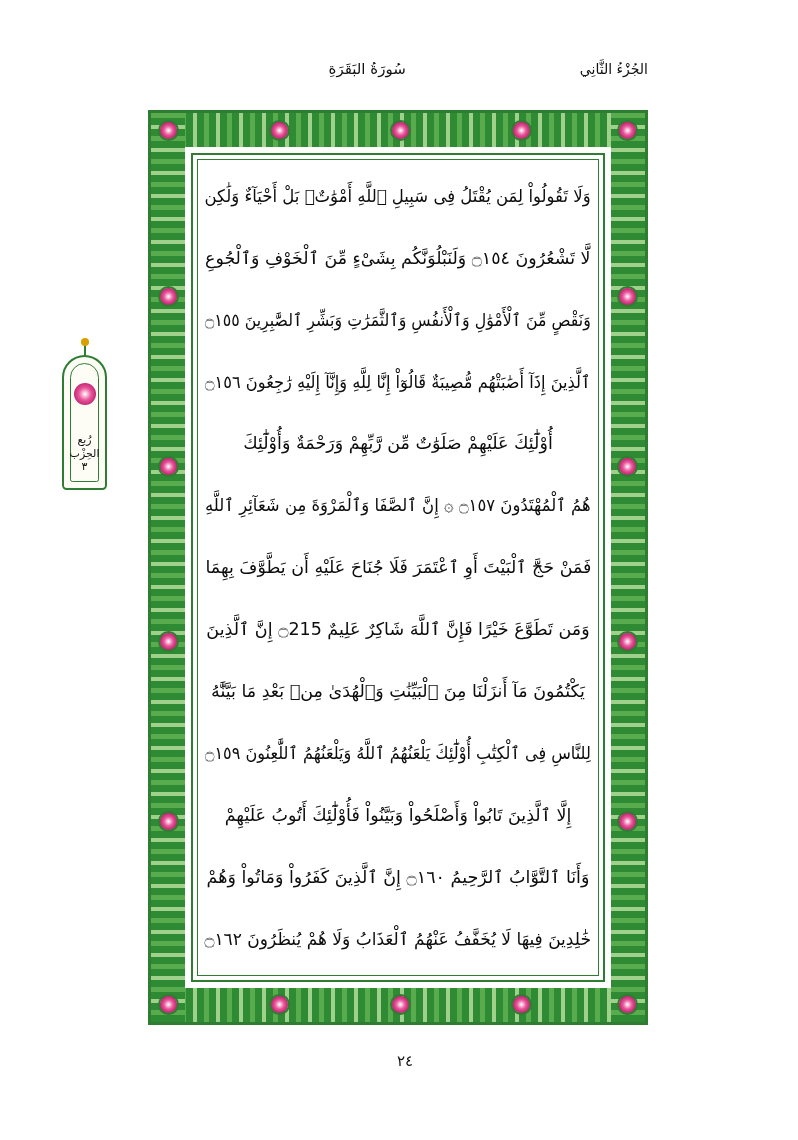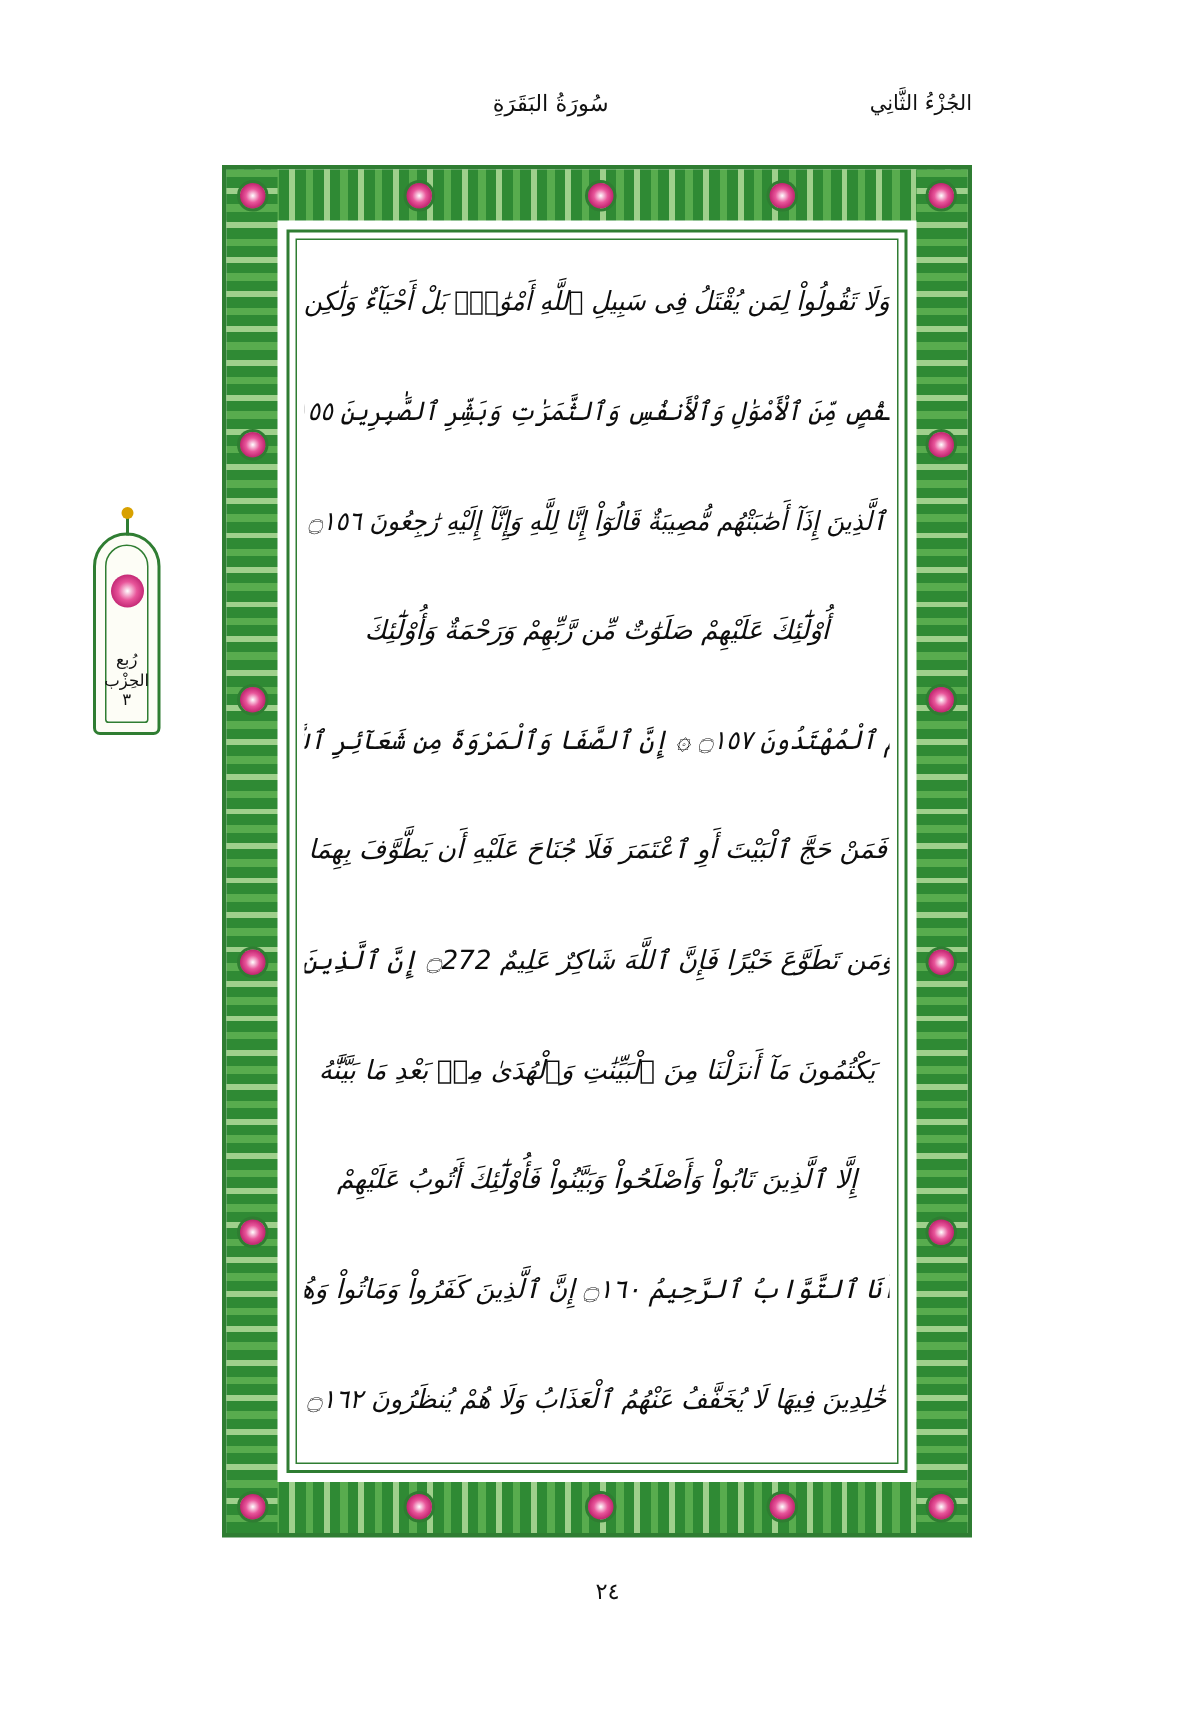--- a/index.html
+++ b/index.html
@@ -92,21 +92,20 @@
   .text-block {
     position: absolute;
     top: 52px;
     left: 52px;
     right: 52px;
     bottom: 52px;
     display: flex;
     flex-direction: column;
     justify-content: space-between;
     direction: rtl;
-    font-style: italic;
   }
   .aya-line {
     flex: 1 1 0;
     display: flex;
     align-items: center;
     justify-content: center;
     font-family: "DejaVu Sans", sans-serif;
     font-size: 17.5px;
     line-height: 1.05;
     color: #0d0d0d;
@@ -246,41 +245,47 @@
   <div class="rosette" style="right:9px;top:700px;"></div>
 
   <div class="frame-inner-line"></div>
   <div class="frame-inner-line2"></div>
 
   <div class="text-block">
     <div class="aya-line">
         <span class="txt" style="transform: scaleX(0.943765); transform-origin: center center;">وَلَا تَقُولُواْ لِمَن يُقْتَلُ فِى سَبِيلِ ٱللَّهِ أَمْوَٰتٌۢ بَلْ أَحْيَآءٌ وَلَٰكِن</span>
       </div>
     <div class="aya-line">
+        <span class="txt" style="transform: scaleX(0.994845); transform-origin: center center;">لَّا تَشْعُرُونَ ۝١٥٤ وَلَنَبْلُوَنَّكُم بِشَىْءٍ مِّنَ ٱلْخَوْفِ وَٱلْجُوعِ</span>
+      </div>
+    <div class="aya-line">
         <span class="txt" style="transform: scaleX(0.901869); transform-origin: center center;">وَنَقْصٍ مِّنَ ٱلْأَمْوَٰلِ وَٱلْأَنفُسِ وَٱلثَّمَرَٰتِ وَبَشِّرِ ٱلصَّٰبِرِينَ ۝١٥٥</span>
       </div>
     <div class="aya-line">
         <span class="txt" style="transform: scaleX(0.927885); transform-origin: center center;">ٱلَّذِينَ إِذَآ أَصَٰبَتْهُم مُّصِيبَةٌ قَالُوٓاْ إِنَّا لِلَّهِ وَإِنَّآ إِلَيْهِ رَٰجِعُونَ ۝١٥٦</span>
       </div>
     <div class="aya-line">
         <span class="txt">أُوْلَٰٓئِكَ عَلَيْهِمْ صَلَوَٰتٌ مِّن رَّبِّهِمْ وَرَحْمَةٌ وَأُوْلَٰٓئِكَ</span>
       </div>
     <div class="aya-line">
         <span class="txt" style="transform: scaleX(0.941463); transform-origin: center center;">هُمُ ٱلْمُهْتَدُونَ ۝١٥٧ ۞ إِنَّ ٱلصَّفَا وَٱلْمَرْوَةَ مِن شَعَآئِرِ ٱللَّهِ</span>
       </div>
     <div class="aya-line">
         <span class="txt" style="transform: scaleX(0.997416); transform-origin: center center;">فَمَنْ حَجَّ ٱلْبَيْتَ أَوِ ٱعْتَمَرَ فَلَا جُنَاحَ عَلَيْهِ أَن يَطَّوَّفَ بِهِمَا</span>
       </div>
     <div class="aya-line">
-        <span class="txt">وَمَن تَطَوَّعَ خَيْرًا فَإِنَّ ٱللَّهَ شَاكِرٌ عَلِيمٌ ۝272 إِنَّ ٱلَّذِينَ</span>
+        <span class="txt">وَمَن تَطَوَّعَ خَيْرًا فَإِنَّ ٱللَّهَ شَاكِرٌ عَلِيمٌ ۝215 إِنَّ ٱلَّذِينَ</span>
       </div>
     <div class="aya-line">
         <span class="txt">يَكْتُمُونَ مَآ أَنزَلْنَا مِنَ ٱلْبَيِّنَٰتِ وَٱلْهُدَىٰ مِنۢ بَعْدِ مَا بَيَّنَّٰهُ</span>
       </div>
     <div class="aya-line">
+        <span class="txt" style="transform: scaleX(0.919048); transform-origin: center center;">لِلنَّاسِ فِى ٱلْكِتَٰبِ أُوْلَٰٓئِكَ يَلْعَنُهُمُ ٱللَّهُ وَيَلْعَنُهُمُ ٱللَّٰعِنُونَ ۝١٥٩</span>
+      </div>
+    <div class="aya-line">
         <span class="txt">إِلَّا ٱلَّذِينَ تَابُواْ وَأَصْلَحُواْ وَبَيَّنُواْ فَأُوْلَٰٓئِكَ أَتُوبُ عَلَيْهِمْ</span>
       </div>
     <div class="aya-line">
         <span class="txt">وَأَنَا ٱلتَّوَّابُ ٱلرَّحِيمُ ۝١٦٠ إِنَّ ٱلَّذِينَ كَفَرُواْ وَمَاتُواْ وَهُمْ</span>
       </div>
     <div class="aya-line">
         <span class="txt" style="transform: scaleX(0.972292); transform-origin: center center;">خَٰلِدِينَ فِيهَا لَا يُخَفَّفُ عَنْهُمُ ٱلْعَذَابُ وَلَا هُمْ يُنظَرُونَ ۝١٦٢</span>
       </div>
   </div>
 

